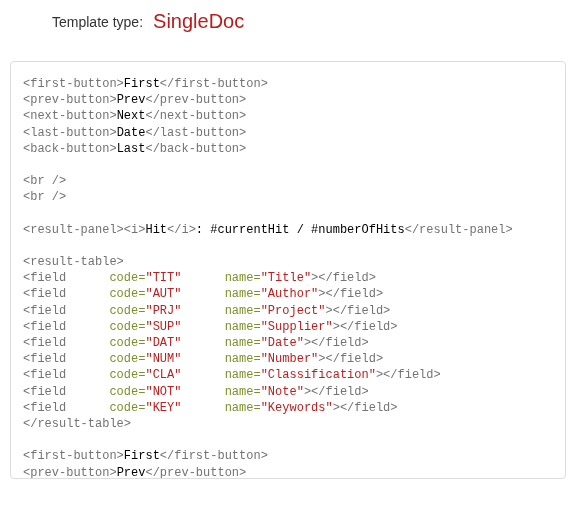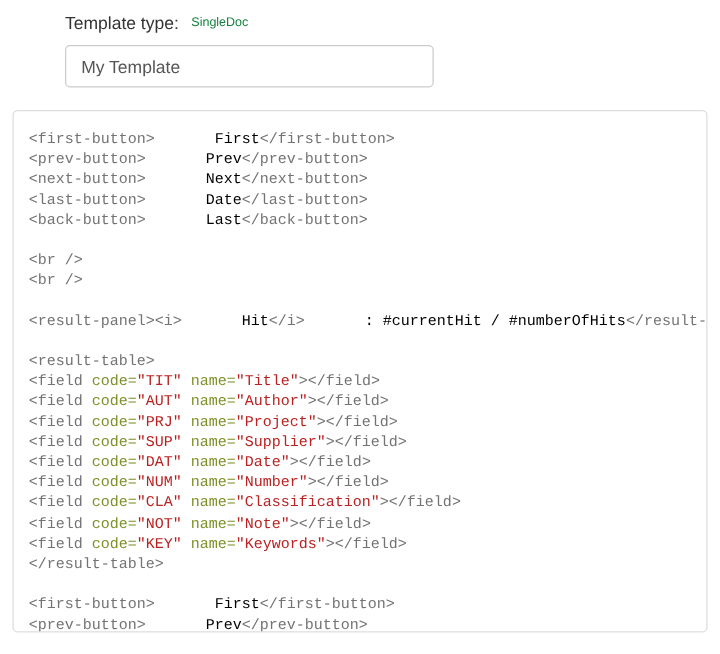--- a/index.html
+++ b/index.html
@@ -17,22 +17,22 @@
     align-items: center;
     margin-bottom: 10px;
     margin-left: 42px;
   }
   .label {
     margin-right: 10px;
     color: #333;
     font-size: 14px;
   }
   .static-value {
-    color: #15803d;
-    font-size: 10px;
+    color: #b91c1c;
+    font-size: 20px;
   }
   input[type="text"] {
     border: 1px solid #ccc;
     border-radius: 4px;
     padding: 6px 12px;
     font-size: 14px;
     color: #555;
     height: 34px;
     width: 295px;
   }
@@ -43,34 +43,33 @@
     padding: 14px 12px 0 12px;
     margin-top: 18px;
     font-family: Menlo, Consolas, "Courier New", monospace;
     font-size: 12px;
     line-height: 1.35;
     white-space: pre;
     overflow: hidden;
     height: 418px;
   }
   .tag   { color: #737373; }
-  .attr  { color: #7d9029; }
+  .attr  { color: #7d9029; padding-left: 36px; }
   .val   { color: #ba2121; }
-  .black { color: #000; margin-left: 48px; }
+  .black { color: #000; }
 </style>
 </head>
 <body>
 
 <div class="row">
   <span class="label">Template type:</span>
   <span class="static-value">SingleDoc</span>
 </div>
 
 <div class="row">
-  <input type="text" value="My Template" style="">
 </div>
 
 <div class="code-box"><div id="code-content"><span class="tag">&lt;first-button&gt;</span><span class="black">First</span><span class="tag">&lt;/first-button&gt;</span>
 <span class="tag">&lt;prev-button&gt;</span><span class="black">Prev</span><span class="tag">&lt;/prev-button&gt;</span>
 <span class="tag">&lt;next-button&gt;</span><span class="black">Next</span><span class="tag">&lt;/next-button&gt;</span>
 <span class="tag">&lt;last-button&gt;</span><span class="black">Date</span><span class="tag">&lt;/last-button&gt;</span>
 <span class="tag">&lt;back-button&gt;</span><span class="black">Last</span><span class="tag">&lt;/back-button&gt;</span>
 
 <span class="tag">&lt;br /&gt;</span>
 <span class="tag">&lt;br /&gt;</span>

